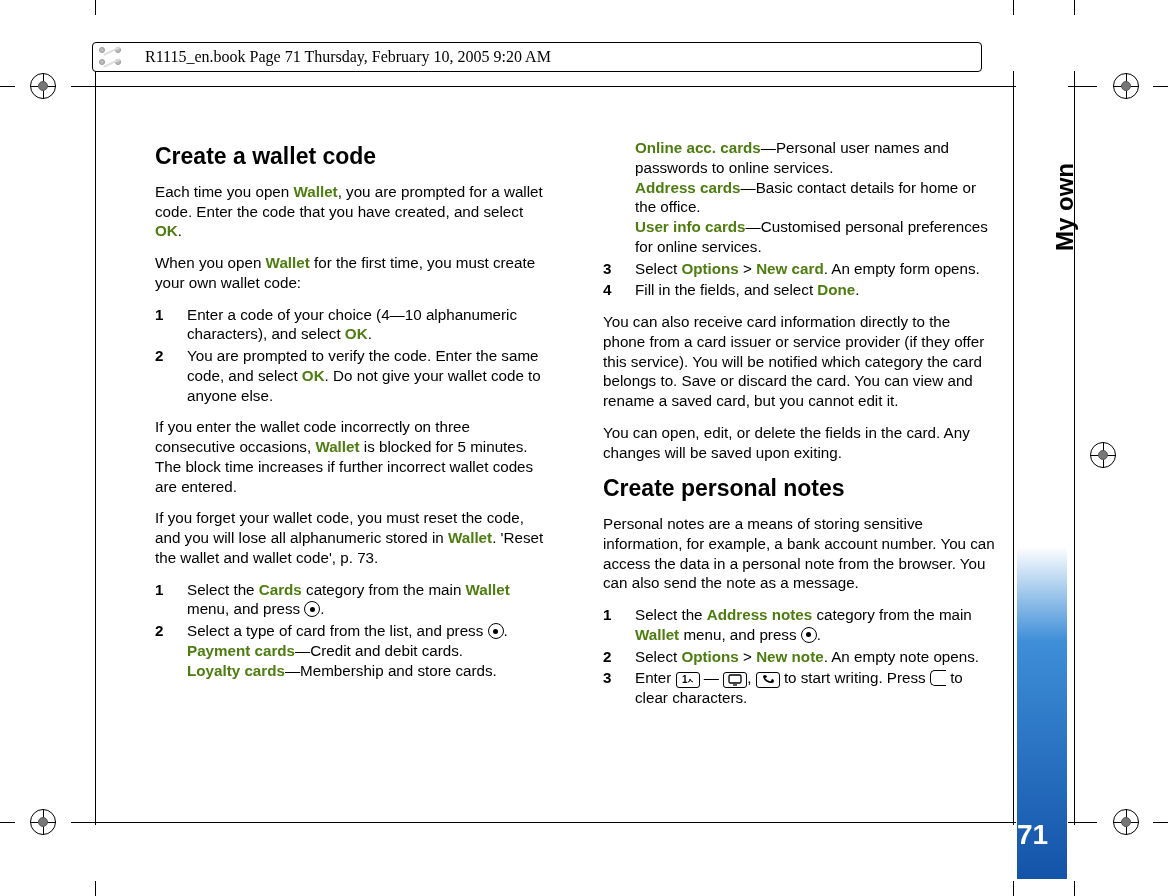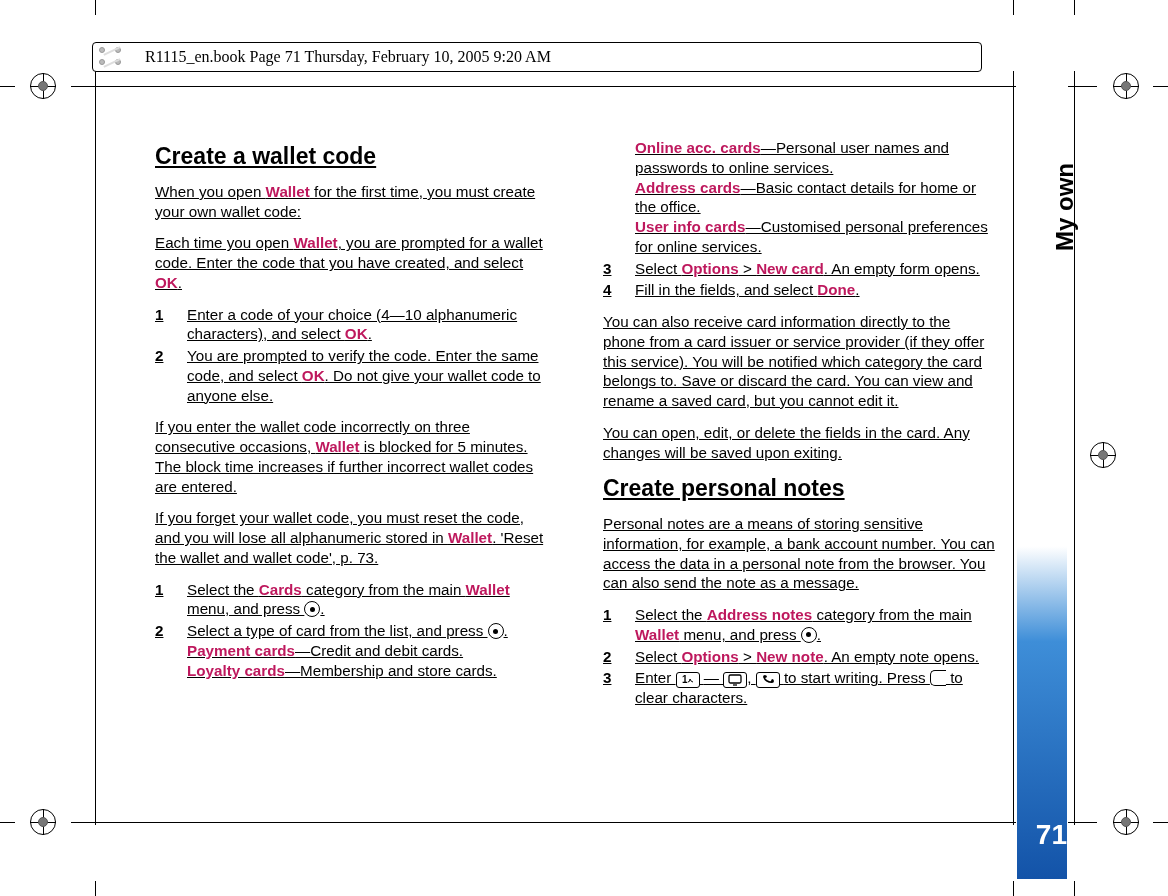--- a/index.html
+++ b/index.html
@@ -7,21 +7,21 @@
     margin: 0;
     padding: 0;
     width: 1168px;
     height: 896px;
     background: #fff;
     font-family: "Helvetica Neue", Arial, sans-serif;
     color: #000;
     position: relative;
     overflow: hidden;
   }
-  .link { color: #be185d; font-weight: 700; }
+  .link { color: #4d7c0f; font-weight: 700; }
 
   
   .hmark { position: absolute; left: 0; width: 100%; height: 0; display: flex; align-items: center; }
   .hmark .seg { border-top: 1px solid #000; }
   .hmark .gap { flex: 0 0 auto; }
   .vmark { position: absolute; top: 0; height: 100%; width: 0; display: flex; flex-direction: column; align-items: center; }
   .vmark .seg { border-left: 1px solid #000; }
   .target {
     position: absolute; width: 26px; height: 26px; border-radius: 50%;
     display: flex; align-items: center; justify-content: center;
@@ -79,31 +79,30 @@
     font-size: 24px;
     font-weight: 600;
   }
   .sidebar .page-num {
     position: absolute;
     right: 0; left: 0;
     bottom: 28px;
     color: #fff;
     font-size: 28px;
     font-weight: 700;
-    text-align: right;
+    text-align: left;
   }
 
   
   .content {
     position: absolute;
     left: 155px; top: 138px;
     width: 840px;
     display: flex;
     gap: 56px;
-    text-decoration: underline;
   }
   .col { width: 400px; font-size: 15.2px; line-height: 1.3; }
   .col h2 { font-size: 23px; margin: 4px 0 10px 0; font-weight: 800; }
   .col p { margin: 0 0 12px 0; }
   .olwrap { margin: 0 0 12px 0; }
   .li { display: flex; margin-bottom: 2px; }
   .li .num { width: 32px; flex: 0 0 32px; font-weight: 800; }
   .li .txt { flex: 1; }
   .glyph {
     display: inline-block; width: 16px; height: 16px;
@@ -228,25 +227,25 @@
   <div class="label">My own</div>
   <div class="page-num">71</div>
 </div>
 
 <div class="content">
 
   <div class="col">
     <h2>Create a wallet code</h2>
 
     <p>
+      <span>Each time you open </span><span class="link">Wallet</span><span>, you are prompted for a wallet code. Enter the code that you have created, and select </span><span class="link">OK</span><span>.</span>
+    </p>
+
+    <p>
       <span>When you open </span><span class="link">Wallet</span><span> for the first time, you must create your own wallet code:</span>
-    </p>
-
-    <p>
-      <span>Each time you open </span><span class="link">Wallet</span><span>, you are prompted for a wallet code. Enter the code that you have created, and select </span><span class="link">OK</span><span>.</span>
     </p>
 
     <div class="olwrap">
       <div class="li">
         <div class="num">1</div>
         <div class="txt">
           <span>Enter a code of your choice (4—10 alphanumeric characters), and select </span><span class="link">OK</span><span>.</span>
         </div>
       </div>
       <div class="li">

